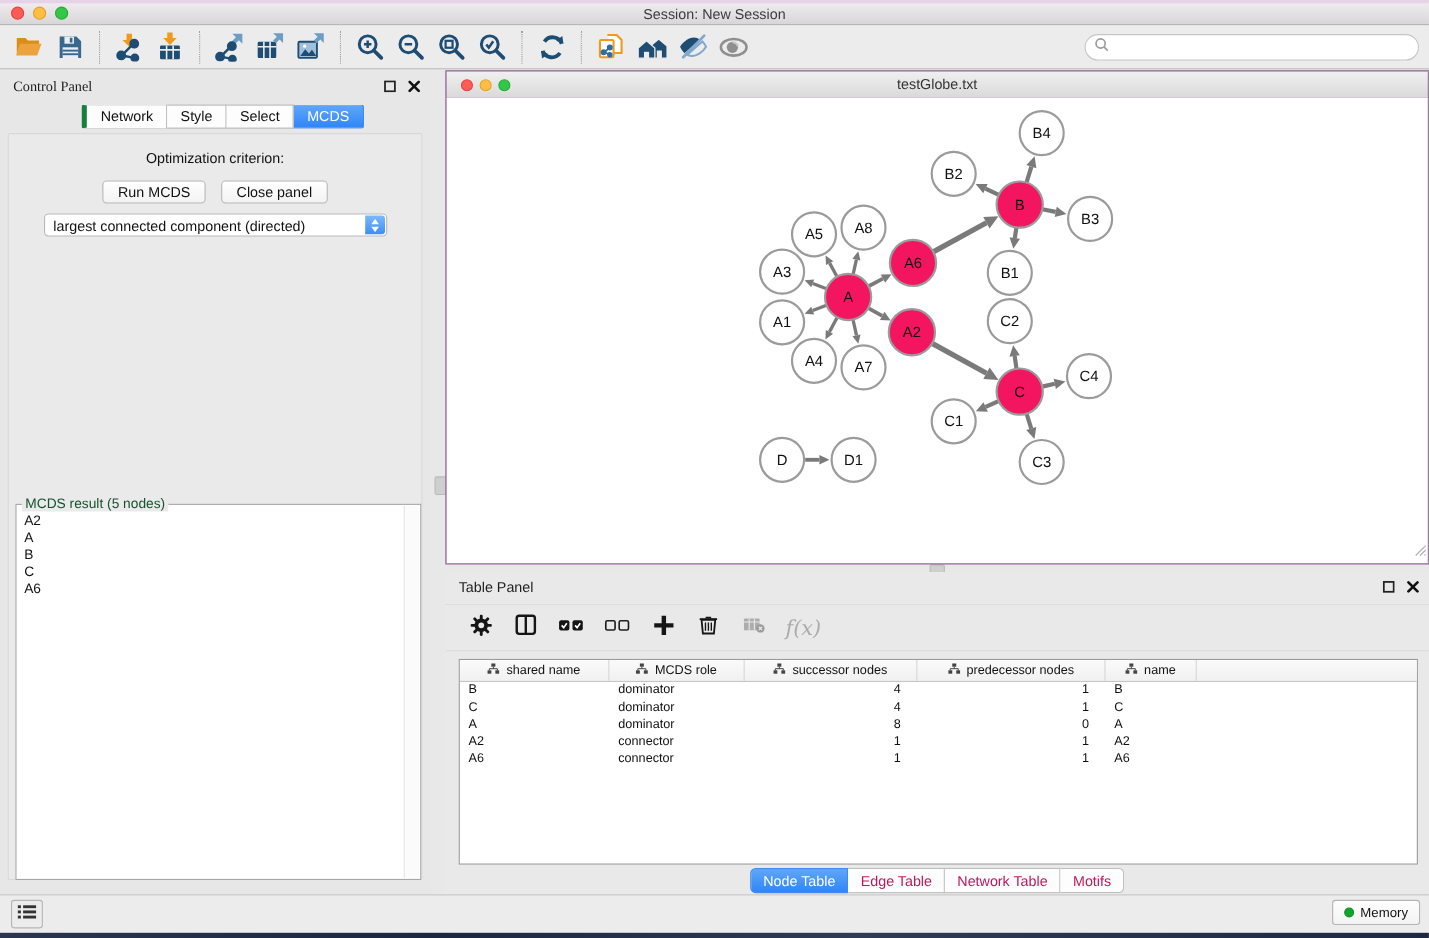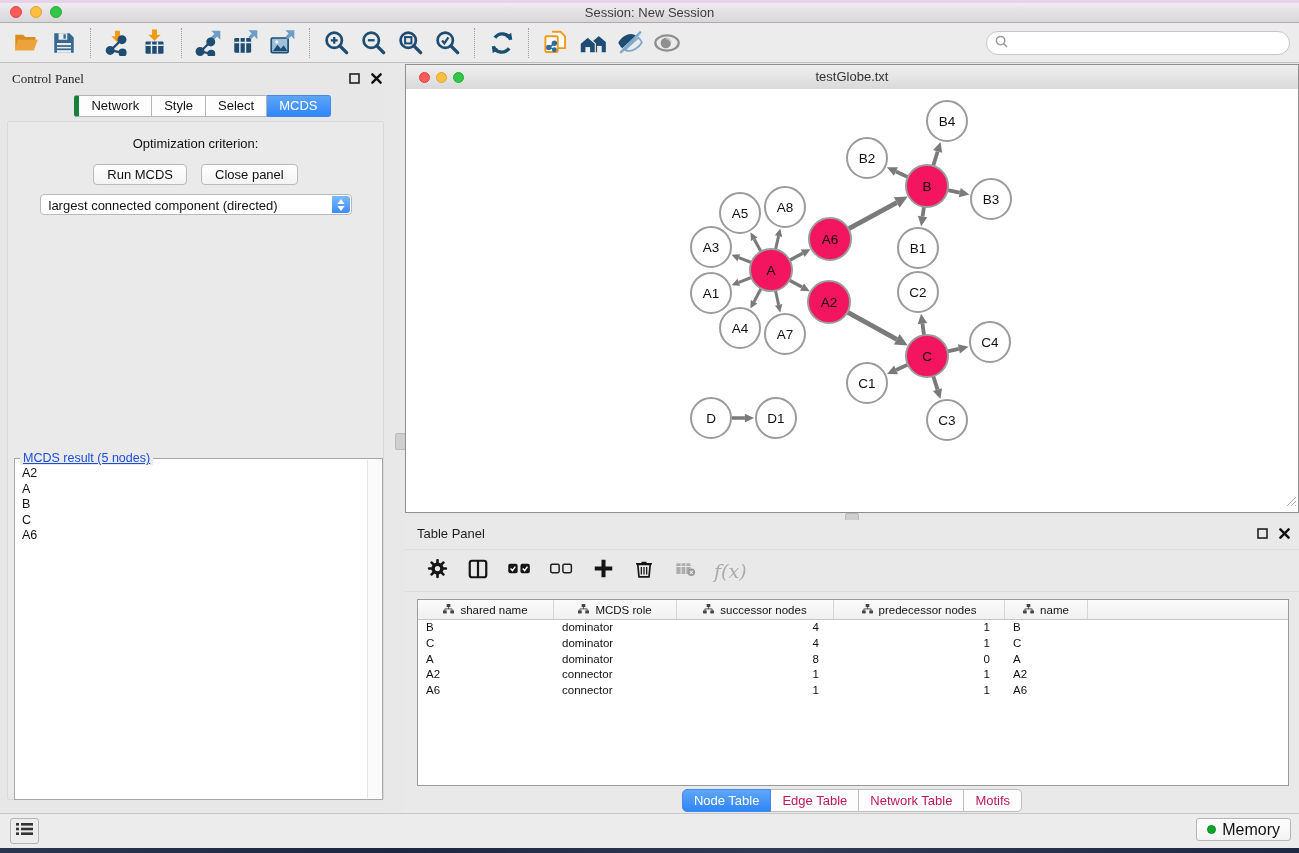--- a/index.html
+++ b/index.html
@@ -47,21 +47,21 @@
     border:1px solid #B9B9B9;border-radius:4px;font-size:13px;line-height:21px;padding-left:8px;
     box-sizing:border-box;cursor:pointer;}
   #criterion-select .stepper{position:absolute;right:1px;top:1px;bottom:1px;width:18px;
     border-radius:0 3px 3px 0;background:linear-gradient(#7CB9FB,#3D8CF8);
     display:flex;flex-direction:column;align-items:center;justify-content:center;gap:2px;}
   #btn-row{margin-top:13px;display:flex;justify-content:center;gap:14px;}
   .btn{height:19px;line-height:19px;padding:0 13px;background:linear-gradient(#FFFFFF,#F3F3F3);
     border:1px solid #BABABA;border-radius:4px;font-size:13px;color:#111;cursor:pointer;}
   #result-group{position:absolute;left:14px;top:394px;width:367px;height:340px;
     border:1px solid #A6A6A6;background:#fff;}
-  #result-legend{position:absolute;top:-8px;left:5px;background:#EAEAEA;padding:0 3px;font-size:12.5px;color:#1d4ed8;text-decoration:underline;}
+  #result-legend{position:absolute;top:-8px;left:5px;background:#EAEAEA;padding:0 3px;font-size:12.5px;color:#14532d;}
   #result-list{position:absolute;left:1px;right:15px;top:7px;bottom:1px;overflow:hidden;}
   .mcds-item{font-size:12.5px;line-height:15.5px;padding-left:6px;}
   #result-scroll{position:absolute;top:1px;bottom:1px;right:1px;width:13px;background:#FBFBFB;border-left:1px solid #E4E4E4;}
   
   #grip-v{position:absolute;left:395px;top:433px;width:9px;height:15px;background:#CFCFCF;
     border:1px solid #BABABA;border-radius:2px;cursor:col-resize;}
   #grip-h{position:absolute;left:845px;top:513px;width:12px;height:6px;background:#CFCFCF;
     border:1px solid #BABABA;border-radius:2px;cursor:row-resize;}
   
   #network-window{position:absolute;left:405px;top:64px;width:894px;height:449px;background:#a21caf;
@@ -96,21 +96,21 @@
     border:1px solid #BDBDBD;border-left:none;color:#be185d;cursor:pointer;}
   .tp-tab:first-child{border-left:1px solid #BDBDBD;border-radius:5px 0 0 5px;}
   .tp-tab:last-child{border-radius:0 5px 5px 0;}
   .tp-tab.active{background:linear-gradient(#5FA6F9,#2F86F8);color:#fff;border-color:#4189EE;}
   
   #status-bar{position:absolute;left:0;top:813px;width:1299px;height:34px;background:#ECECEC;border-top:1px solid #C6C6C6;}
   #status-list-btn{position:absolute;left:10px;top:4px;width:27px;height:24px;border:1px solid #B5B5B5;
     border-radius:3px;display:flex;align-items:center;justify-content:center;cursor:pointer;}
   #memory-btn{position:absolute;right:8px;top:4px;height:23px;padding:0 10px;border:1px solid #B5B5B5;
     border-radius:3px;background:linear-gradient(#FEFEFE,#F3F3F3);display:flex;align-items:center;gap:6px;
-    font-size:16px;cursor:pointer;box-sizing:border-box;margin-left:12px;}
+    font-size:12px;cursor:pointer;box-sizing:border-box;margin-left:12px;}
   .memory-dot{width:9px;height:9px;border-radius:50%;background:#12A52B;border:1px solid #0E8A24;box-sizing:border-box;}
   #desktop-strip{position:absolute;left:0;top:848px;width:1299px;height:5px;
     background:linear-gradient(90deg,#2A3550,#1C2640 30%,#303A55 60%,#1E2842);}
 </style>
 </head>
 <body>
 
 <div id="titlebar">
   <div class="traffic">
     <div class="light red"></div>

